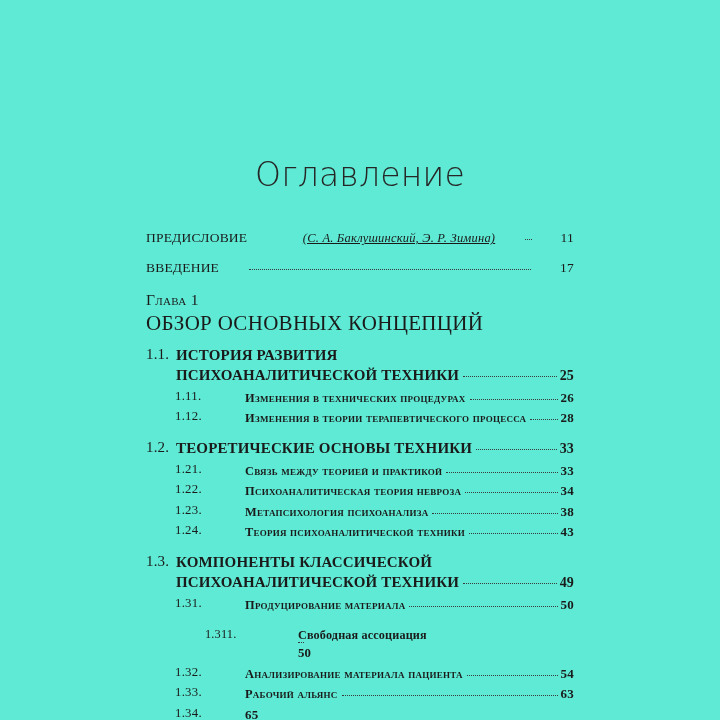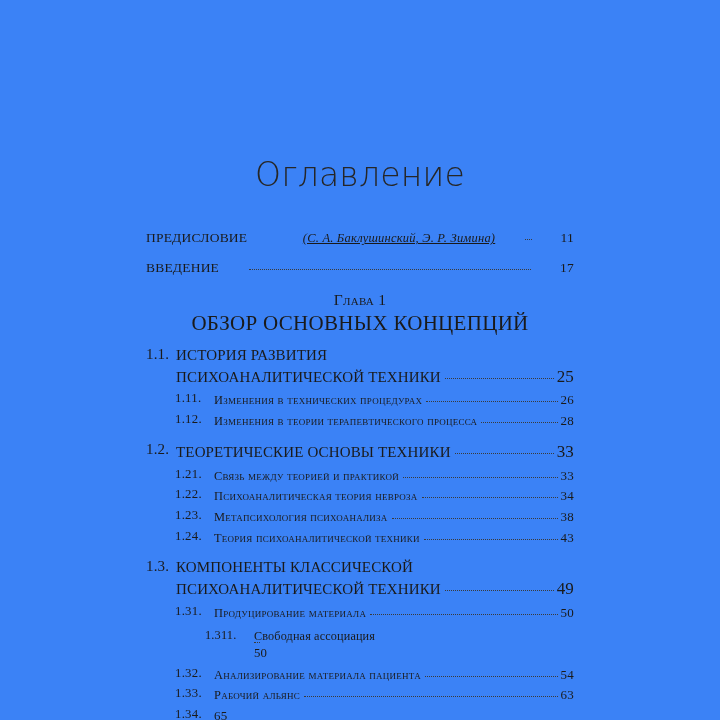--- a/index.html
+++ b/index.html
@@ -13,21 +13,21 @@
     font-family: "Liberation Serif", serif;
     color: #1a1a1a;
     -webkit-font-smoothing: antialiased;
   }
 
   .page {
     position: relative;
     width: 720px;
     height: 720px;
     box-sizing: border-box;
-    background: #3b82f6;
+    background: #5eead4;
     overflow: hidden;
   }
 
   .content {
     position: absolute;
     left: 146px;
     top: 0;
     width: 428px;
   }
 
@@ -82,21 +82,20 @@
     flex: 0 0 auto;
     white-space: nowrap;
   }
   .front-entry .authors {
     font-style: italic;
     font-size: 12.5px;
   }
 
   
   .chapter-block {
-    text-align: center;
     margin-bottom: 7px;
   }
   .chapter-label {
     font-size: 15.5px;
     font-variant: small-caps;
     letter-spacing: 0.3px;
     line-height: 1.25;
   }
   .chapter-title {
     font-size: 21px;
@@ -128,62 +127,65 @@
   
   .lvl1 {
     font-size: 15px;
     letter-spacing: 0.15px;
     margin-top: 9px;
   }
   .lvl1 .num {
     width: 30px;
   }
   .lvl1 .line { line-height: 1.32; }
-  .lvl1 .pageno { font-size: 17px; }
+  .lvl1 .pageno { font-size: 14px; }
   .lvl1 .leader { top: -3px; }
 
   
   .lvl2 {
     font-size: 12.4px;
     font-variant: small-caps;
     letter-spacing: 0.25px;
     margin-top: 3px;
     padding-left: 29px;
+    gap: 31px;
   }
   .lvl2 .num {
     width: 39px;
     font-variant: normal;
     font-size: 12.8px;
   }
   .lvl2 .line { line-height: 1.34; }
   .lvl2 .pageno { font-size: 13px; font-variant: normal; }
   .lvl2 .leader { top: -2px; }
 
   
   .lvl3 {
     font-size: 12.2px;
     letter-spacing: 0.15px;
-    margin-top: 7px;
+    margin-top: 14px;
     padding-left: 59px;
+    gap: 44px;
   }
   .lvl3 .num {
     width: 45px;
     font-size: 12.4px;
   }
   .lvl3 .line { line-height: 1.34; flex-direction: column; }
   .lvl3 .pageno { font-size: 12.8px; }
   .lvl3 .leader { top: -2px; }
 
   
   .group-gap { margin-top: 12px; }
 
   .line {
     display: flex;
     align-items: baseline;
     width: 100%;
+    font-weight: bold;
   }
   .line .txt {
     flex: 0 0 auto;
     white-space: nowrap;
   }
   .line.plain .txt { white-space: nowrap; }
 </style>
 </head>
 <body>
 

